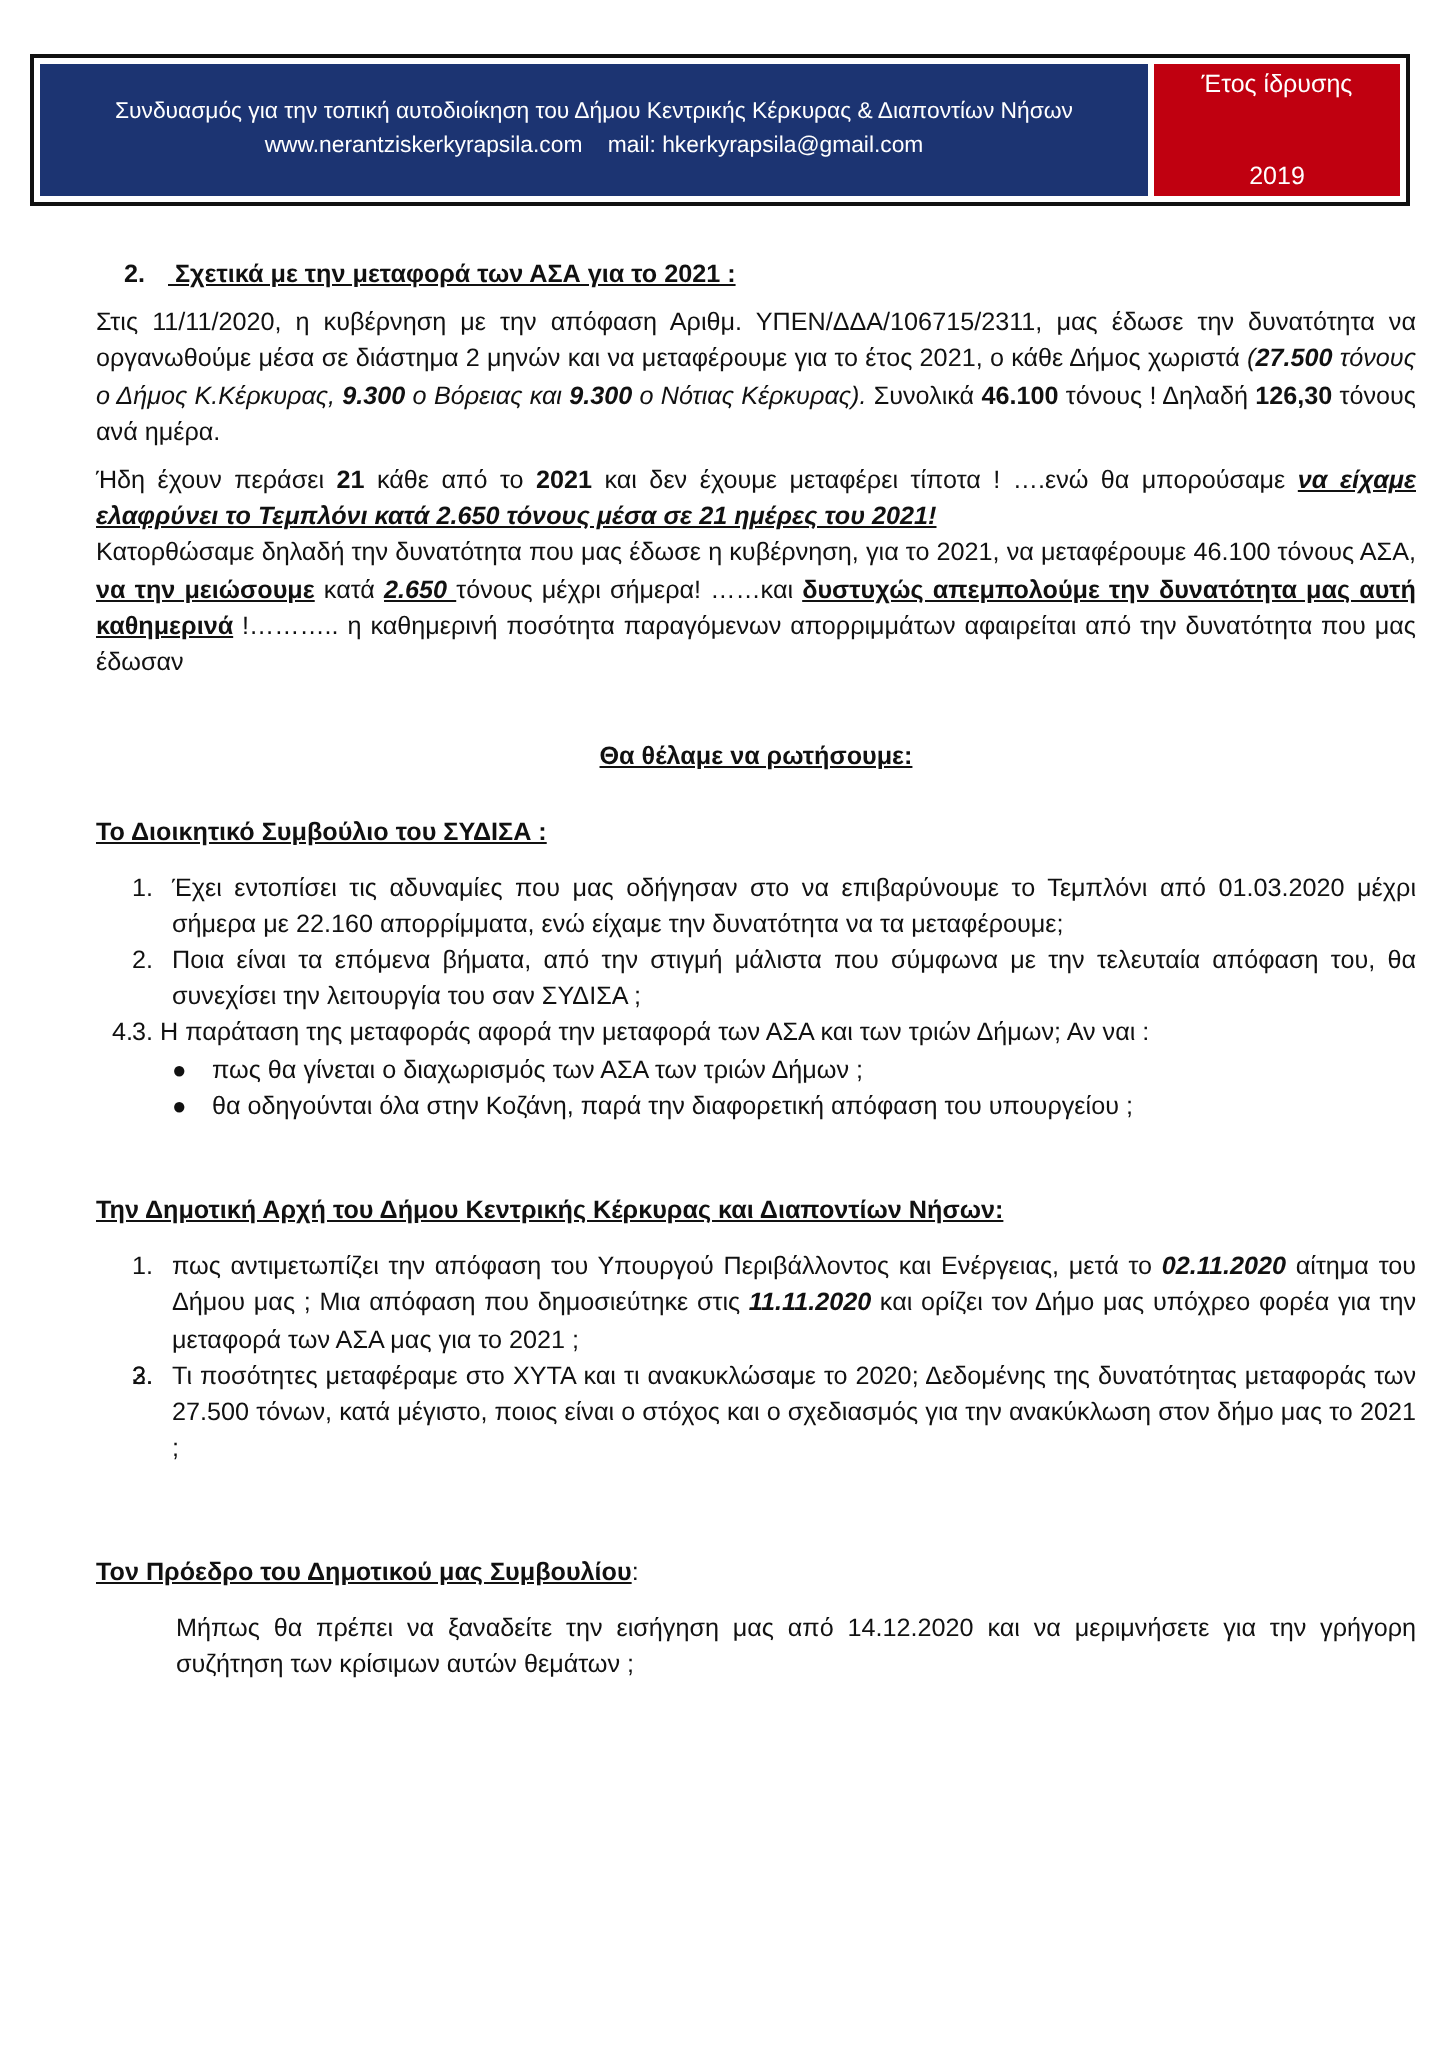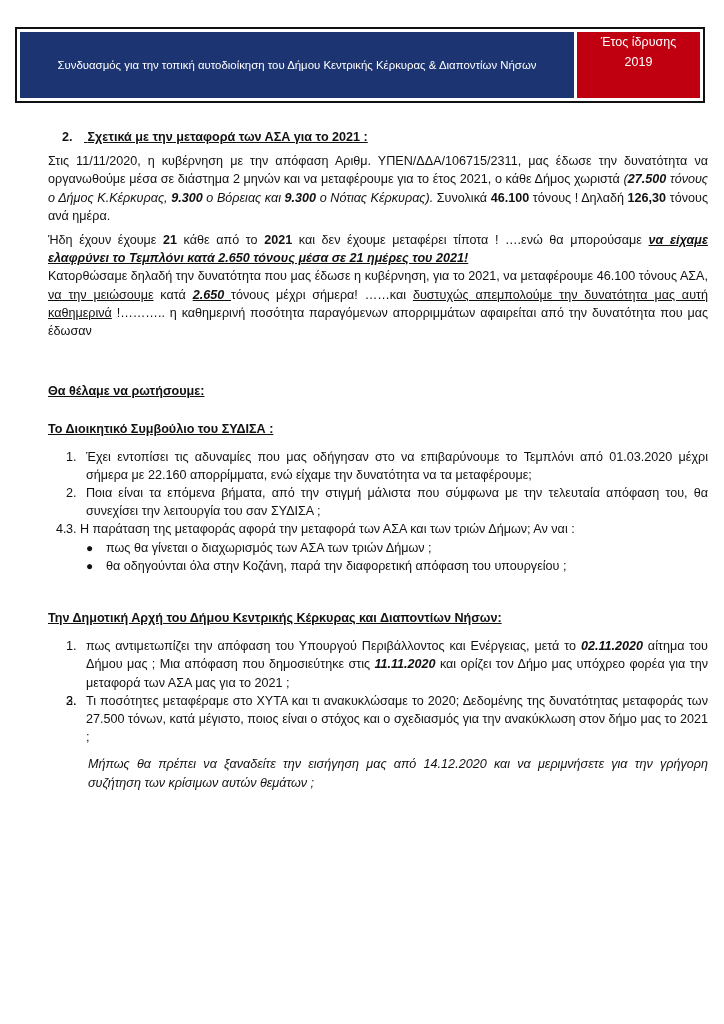--- a/index.html
+++ b/index.html
@@ -12,73 +12,76 @@
     border: 2px solid #111; box-sizing: border-box; padding: 3px;
     display: flex; gap: 3px; background: #fff;
   }
   .header-main {
     flex: 0 0 554px; background: #1c3472; color: #fff;
     display: flex; flex-direction: column; justify-content: center; align-items: center;
     font-size: 11.4px; line-height: 17px; text-align: center;
   }
   .header-side {
     flex: 1; background: #c00010; color: #fff;
-    display: flex; flex-direction: column; justify-content: flex-start; align-items: center;
+    display: flex; flex-direction: column; justify-content: space-between; align-items: center;
     font-size: 12.5px; line-height: 20px; text-align: center;
   }
   .hline span { white-space: pre; }
   .content {
     position: absolute; left: 48px; top: 128px; width: 660px;
     font-size: 12.6px; line-height: 18.2px;
   }
   .sec-title { font-weight: bold; text-decoration: underline; margin: 0 0 6px 14px; }
   .sec-title .num { display: inline-block; width: 22px; }
   p { margin: 0; text-align: justify; }
   .p-gap { margin-top: 6px; }
   b { font-weight: bold; }
-  .bu { font-weight: normal; text-decoration: underline; }
+  .bu { font-weight: bold; text-decoration: underline; }
   .biu { font-weight: bold; font-style: italic; text-decoration: underline; }
   .bi { font-weight: bold; font-style: italic; }
   .it { font-style: italic; }
   .q-head { font-weight: bold; text-decoration: underline; }
   ol { margin: 0; padding: 0; list-style: none; }
   ol li { position: relative; padding-left: 38px; text-align: justify; }
   ol li .n { position: absolute; left: 18px; top: 0; }
   ul { margin: 0; padding: 0; list-style: none; }
   ul li { position: relative; padding-left: 58px; }
   ul li .dot { position: absolute; left: 38px; top: 0; font-size: 12px; }
   .indent-p { padding-left: 40px; text-align: justify; }
 </style>
 </head>
 <body>
 
 <div class="header-frame">
   <div class="header-main">
     <div class="hline">Συνδυασμός για την τοπική αυτοδιοίκηση του Δήμου Κεντρικής Κέρκυρας &amp; Διαπoντίων Νήσων</div>
+    <div class="hline">
+      <span>www.nerantziskerkyrapsila.com</span><span>    </span><span>mail: hkerkyrapsila@gmail.com</span>
+    </div>
   </div>
   <div class="header-side">
     <div>Έτος ίδρυσης</div>
     <div>2019</div>
   </div>
 </div>
 
 <div class="content">
 
   <div class="sec-title">
     <span class="num">2.</span>
     <span>Σχετικά με την μεταφορά των ΑΣΑ για το 2021 :</span>
   </div>
 
   <p><span>Στις 11/11/2020, η κυβέρνηση με την απόφαση Αριθμ. ΥΠΕΝ/ΔΔΑ/106715/2311, μας έδωσε την δυνατότητα να οργανωθούμε μέσα σε διάστημα 2 μηνών και να μεταφέρουμε για το έτος 2021, ο κάθε Δήμος χωριστά </span><span class="it"><span>(</span><b>27.500</b><span> τόνους ο Δήμος Κ.Κέρκυρας, </span><b>9.300</b><span> ο Βόρειας και </span><b>9.300</b><span> ο Νότιας Κέρκυρας).</span></span><span> Συνολικά </span><b>46.100</b><span> τόνους ! Δηλαδή </span><b>126,30</b><span> τόνους ανά ημέρα.</span></p>
 
-  <p class="p-gap"><span>Ήδη έχουν έχουμε </span><b>21</b><span> κάθε από το </span><b>2021</b><span> και δεν έχουμε μεταφέρει τίποτα !  ….ενώ θα μπορούσαμε </span><span class="biu">να είχαμε ελαφρύνει το Τεμπλόνι κατά  2.650 τόνους μέσα σε  21 ημέρες του 2021!</span></p>
+  <p class="p-gap"><span>Ήδη έχουν περάσει </span><b>21</b><span> κάθε από το </span><b>2021</b><span> και δεν έχουμε μεταφέρει τίποτα !  ….ενώ θα μπορούσαμε </span><span class="biu">να είχαμε ελαφρύνει το Τεμπλόνι κατά  2.650 τόνους μέσα σε  21 ημέρες του 2021!</span></p>
 
   <p><span>Κατορθώσαμε δηλαδή την δυνατότητα που μας έδωσε η κυβέρνηση, για το 2021, να μεταφέρουμε 46.100 τόνους ΑΣΑ, </span><span class="bu">να την μειώσουμε</span><span> κατά </span><span class="biu">2.650 </span><span>τόνους μέχρι σήμερα! ……και </span><span class="bu">δυστυχώς απεμπολούμε την δυνατότητα μας αυτή καθημερινά</span><span> !……….. η καθημερινή ποσότητα  παραγόμενων απορριμμάτων αφαιρείται από την δυνατότητα που μας έδωσαν</span></p>
 
-  <div class="q-head" style="margin-top:42px;">Θα θέλαμε να ρωτήσουμε:</div>
+  <div class="q-head" style="margin-top:29px;text-align:center;">Θα θέλαμε να ρωτήσουμε:</div>
 
   <div class="q-head" style="margin-top:20px;">Το Διοικητικό Συμβούλιο του ΣΥΔΙΣΑ :</div>
 
   <ol style="margin-top:9px;">
     <li><span class="n">1.</span><span>Έχει εντοπίσει τις αδυναμίες που μας οδήγησαν στο να επιβαρύνουμε το Τεμπλόνι από 01.03.2020 μέχρι σήμερα με  22.160 απορρίμματα, ενώ είχαμε την δυνατότητα να τα μεταφέρουμε;</span></li>
     <li><span class="n">2.</span><span>Ποια είναι τα επόμενα βήματα, από την στιγμή μάλιστα που σύμφωνα με την τελευταία απόφαση του, θα συνεχίσει την λειτουργία του σαν ΣΥΔΙΣΑ ;</span></li>
     <li><span class="n">3.</span></li>
     <li style="padding-left:32px;"><span class="n" style="left:8px;">4.</span><span>Η παράταση της μεταφοράς αφορά την μεταφορά των ΑΣΑ και των τριών Δήμων;   Αν ναι :</span></li>
   </ol>
   <ul>
@@ -87,15 +90,16 @@
   </ul>
 
   <div class="q-head" style="margin-top:34px;">Την Δημοτική Αρχή του Δήμου Κεντρικής Κέρκυρας και Διαποντίων Νήσων:</div>
 
   <ol style="margin-top:10px;">
     <li><span class="n">1.</span><span>πως αντιμετωπίζει την απόφαση του Υπουργού Περιβάλλοντος και Ενέργειας, μετά το </span><span class="bi">02.11.2020</span><span> αίτημα του Δήμου μας ; Μια απόφαση που δημοσιεύτηκε στις </span><span class="bi">11.11.2020</span><span>  και ορίζει τον Δήμο μας υπόχρεο φορέα για την μεταφορά  των ΑΣΑ μας για το 2021 ;</span></li>
     <li><span class="n">2.</span></li>
     <li><span class="n">3.</span><span>Τι ποσότητες μεταφέραμε στο ΧΥΤΑ και τι ανακυκλώσαμε το 2020; Δεδομένης της δυνατότητας μεταφοράς των 27.500 τόνων,  κατά μέγιστο, ποιος είναι ο στόχος και ο σχεδιασμός για την ανακύκλωση στον δήμο μας   το 2021 ;</span></li>
   </ol>
 
+  <div style="margin-top:44px;"><span class="q-head">Τον Πρόεδρο του Δημοτικού μας Συμβουλίου</span><span>:</span></div>
 
-  <p class="indent-p" style="margin-top:9px;font-style:italic;">Μήπως θα πρέπει να ξαναδείτε την εισήγηση μας από 14.12.2020 και να μεριμνήσετε για την γρήγορη συζήτηση των κρίσιμων αυτών θεμάτων ;</p>
+  <p class="indent-p" style="margin-top:9px;">Μήπως θα πρέπει να ξαναδείτε την εισήγηση μας από 14.12.2020 και να μεριμνήσετε για την γρήγορη συζήτηση των κρίσιμων αυτών θεμάτων ;</p>
 </div>
 
 </body></html>

